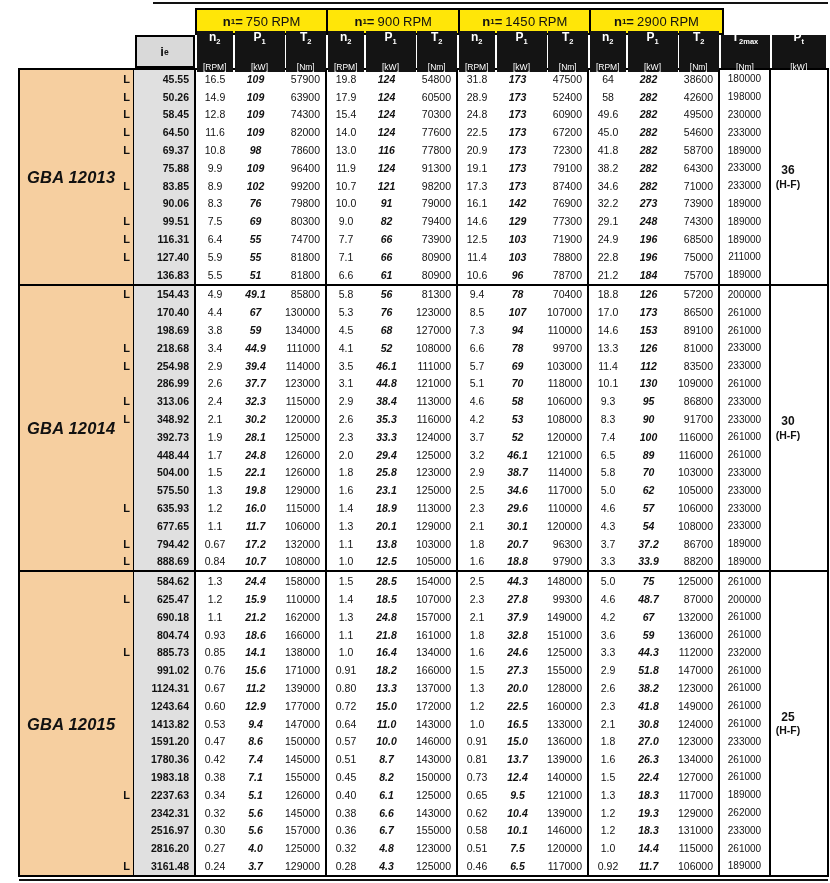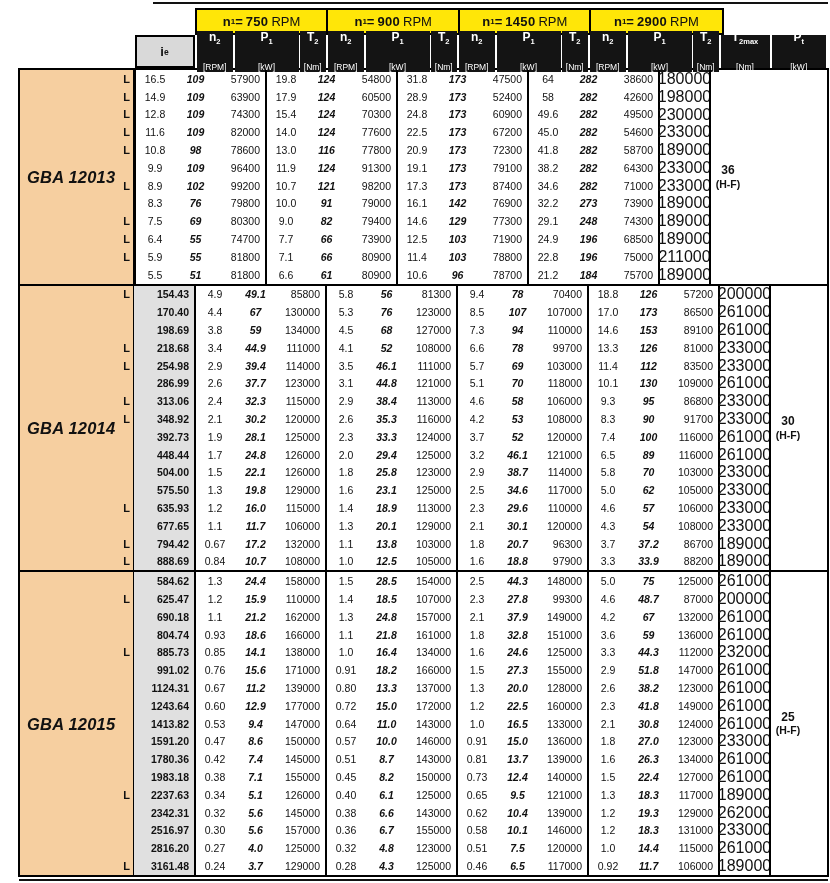--- a/index.html
+++ b/index.html
@@ -17,40 +17,40 @@
   .band-row{display:flex;margin-left:176.5px;width:529px;height:27px;box-sizing:border-box;}
   .band{
     flex:1;box-sizing:border-box;border:2.5px solid #000;background:#ffe608;
     display:flex;align-items:center;justify-content:center;
     font-size:13px;white-space:nowrap;
   }
   .band+.band{margin-left:-2.5px;}
   .b-sym{font-weight:bold;}
   .b-sub{font-size:8px;font-weight:bold;}
   .b-eq{font-weight:bold;margin-right:3px;}
-  .b-val{font-weight:bold;letter-spacing:.3px;}
+  .b-val{font-weight:normal;letter-spacing:.3px;}
   .b-unit{margin-left:3px;}
 
   
   .header-row{display:flex;height:33px;box-sizing:border-box;align-items:stretch;margin-left:2.5px;width:807px;}
   .h-spacer{width:114px;}
   .ie-head{
     width:60px;box-sizing:border-box;border:2px solid #000;background:#d9d9d9;
     display:flex;align-items:center;justify-content:center;
     font-weight:bold;font-size:13px;
   }
   .ie-head sub{font-size:8.5px;}
   .head-group{width:131px;box-sizing:border-box;display:flex;gap:1.5px;padding-left:2px;align-items:center;}
   .hcell{
     background:#141414;color:#fff;box-sizing:border-box;
     display:flex;flex-direction:column;align-items:center;justify-content:center;
     line-height:1.05;
   }
   .h-n2{width:36.5px;}
-  .h-p1{width:64px;}
+  .h-p1{width:50px;}
   .h-t2{flex:1;}
   .h-line1{font-weight:bold;font-size:12px;}
   .h-line1 sub{font-size:7.5px;font-weight:bold;}
   .h-unit{font-size:8.5px;margin-top:17px;}
   .t2max-head{width:49px;margin-left:2px;}
   .pt-head{width:54.5px;margin-left:2px;}
 
   
   .tbody{
     box-sizing:content-box;width:807px;border:2.5px solid #000;border-top-width:2px;
@@ -78,21 +78,21 @@
 
   .speeds{display:flex;}
   .grp-col{width:131px;box-sizing:border-box;border-left:2.5px solid #000;}
   .drow{display:flex;height:17.8px;}
   .dcell{display:flex;align-items:center;font-size:10.5px;box-sizing:border-box;}
   .c-n2{width:38px;justify-content:center;}
   .c-p1{width:43px;justify-content:center;font-weight:bold;font-style:italic;}
   .c-t2{flex:1;justify-content:flex-end;padding-right:5px;}
 
   .t2max-col{width:51px;box-sizing:border-box;border-left:2.5px solid #000;}
-  .tm-cell{height:17.8px;display:flex;align-items:center;justify-content:center;font-size:16px;}
+  .tm-cell{height:17.8px;display:flex;align-items:center;justify-content:center;font-size:10px;}
 
   .pt-col{
     width:36px;box-sizing:border-box;border-left:2px solid #000;
     display:flex;flex-direction:column;align-items:center;justify-content:center;
   }
   .pt-val{font-weight:bold;font-size:12px;line-height:1.2;}
   .pt-note{font-weight:bold;font-size:10.5px;line-height:1.2;}
 </style>
 </head>
 <body>
@@ -217,20 +217,34 @@
               <div class="l-slot">L</div>
               <div class="l-slot"></div>
               <div class="l-slot">L</div>
               <div class="l-slot"></div>
               <div class="l-slot">L</div>
               <div class="l-slot">L</div>
               <div class="l-slot">L</div>
               <div class="l-slot"></div>
             </div>
           </div>
+          <div class="ie-col">
+            <div class="ie-cell">45.55</div>
+            <div class="ie-cell">50.26</div>
+            <div class="ie-cell">58.45</div>
+            <div class="ie-cell">64.50</div>
+            <div class="ie-cell">69.37</div>
+            <div class="ie-cell">75.88</div>
+            <div class="ie-cell">83.85</div>
+            <div class="ie-cell">90.06</div>
+            <div class="ie-cell">99.51</div>
+            <div class="ie-cell">116.31</div>
+            <div class="ie-cell">127.40</div>
+            <div class="ie-cell">136.83</div>
+          </div>
           <div class="speeds">
             <div class="grp-col">
               <div class="drow">
                 <div class="dcell c-n2">16.5</div>
                 <div class="dcell c-p1">109</div>
                 <div class="dcell c-t2">57900</div>
               </div>
               <div class="drow">
                 <div class="dcell c-n2">14.9</div>
                 <div class="dcell c-p1">109</div>

